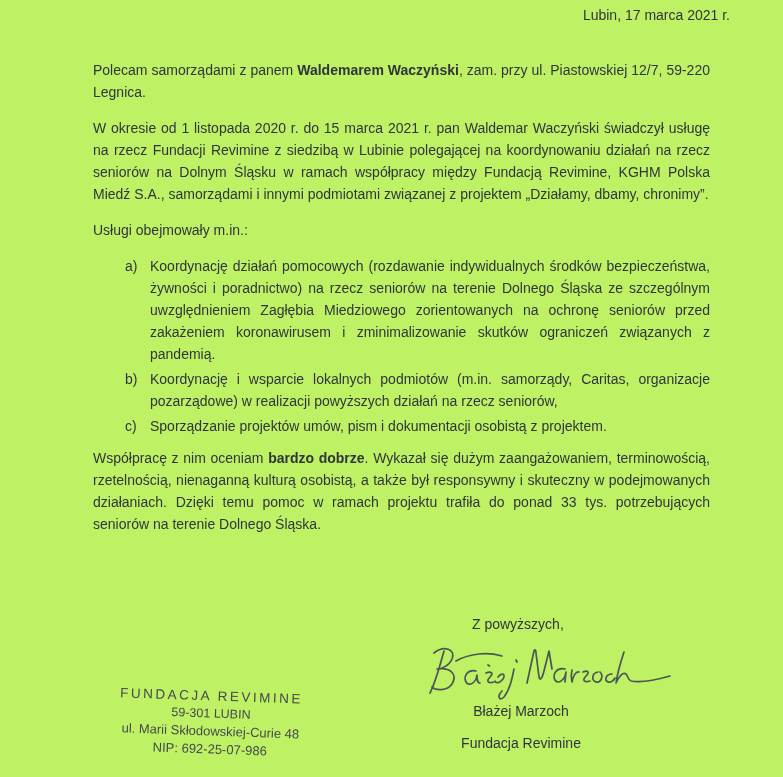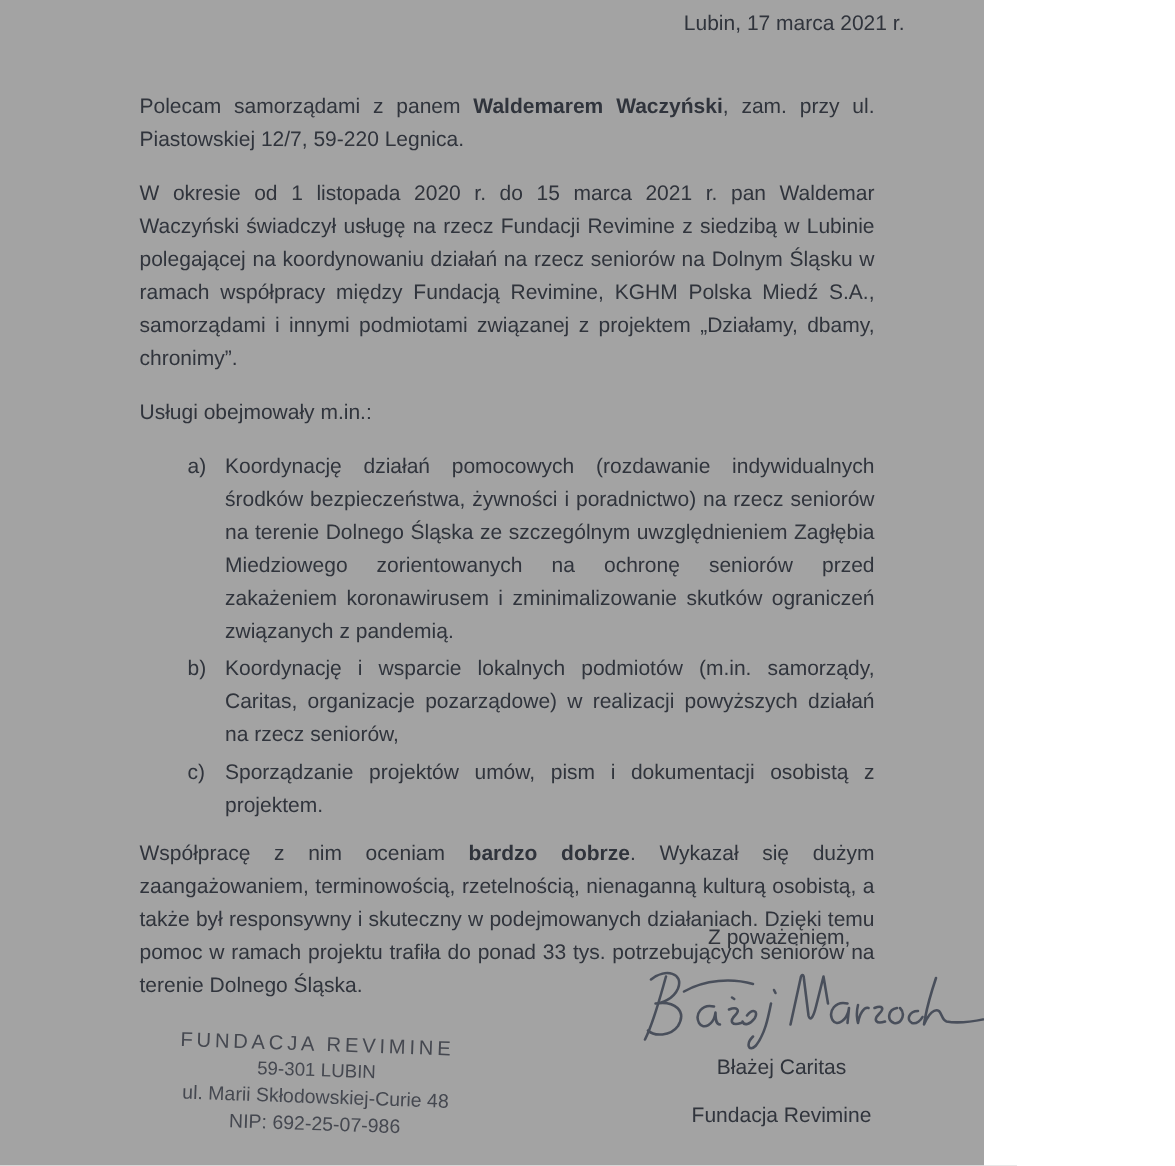--- a/index.html
+++ b/index.html
@@ -1,20 +1,20 @@
 <!DOCTYPE html>
 <html lang="pl"><head>
 <meta charset="utf-8">
 <style>
   html, body { margin: 0; padding: 0; background: #ffffff; }
   .page {
     position: relative;
-    width: 656px;
+    width: 783px;
     height: 777px;
-    background: #a3a3a3;
+    background: #bef264;
     font-family: "Liberation Sans", sans-serif;
     color: #30343c;
     font-size: 14px;
     overflow: hidden;
   }
   .content {
     padding: 5px 73px 0 93px;
   }
   .date-line {
     text-align: right;
@@ -132,21 +132,21 @@
         <span class="li-label">c)</span>
         <span class="li-text">Sporządzanie projektów umów, pism i dokumentacji osobistą z projektem.</span>
       </div>
     </div>
 
 
     <p class="para p5"><span>Współpracę z nim oceniam </span><b class="inline-bold">bardzo dobrze</b><span>. Wykazał się dużym zaangażowaniem, terminowością, rzetelnością, nienaganną kulturą osobistą, a także był responsywny i skuteczny w podejmowanych działaniach. Dzięki temu pomoc w ramach projektu trafiła do ponad 33 tys. potrzebujących seniorów na terenie Dolnego Śląska.</span></p>
 
   </div>
 
-  <div class="valediction">Z poważeniem,</div>
+  <div class="valediction">Z powyższych,</div>
 
   <div class="signature-wrap">
     <svg width="250" height="64" viewBox="0 0 250 64">
       <g fill="none" stroke="#424855" stroke-width="1.7" stroke-linecap="round" stroke-linejoin="round" opacity="0.92">
 
         <path d="M20 10 C16 24 12 40 6 52"></path>
         <path d="M10 12 C20 4 32 8 28 18 C25 25 17 28 13 28 C26 26 34 33 28 43 C23 50 12 50 8 46"></path>
 
         <path d="M32 20 C46 12 64 11 78 15"></path>
 
@@ -170,21 +170,21 @@
 
         <path d="M174 31 C168 32 167 39 172 41 C177 42 180 35 176 31"></path>
 
         <path d="M188 33 C182 33 180 39 184 41 C187 42 190 39 191 37"></path>
 
         <path d="M200 11 C196 23 193 35 192 42 C195 35 199 31 202 33 C204 35 204 39 207 40 C218 42 232 39 246 35"></path>
       </g>
     </svg>
   </div>
 
-  <div class="signer-name">Błażej Caritas</div>
+  <div class="signer-name">Błażej Marzoch</div>
   <div class="signer-org">Fundacja Revimine</div>
 
   <div class="stamp">
     <div class="stamp-line1">FUNDACJA REVIMINE</div>
     <div class="stamp-line2">59-301 LUBIN</div>
     <div class="stamp-line3">ul. Marii Skłodowskiej-Curie 48</div>
     <div class="stamp-line4">NIP: 692-25-07-986</div>
   </div>
 </div>
 

